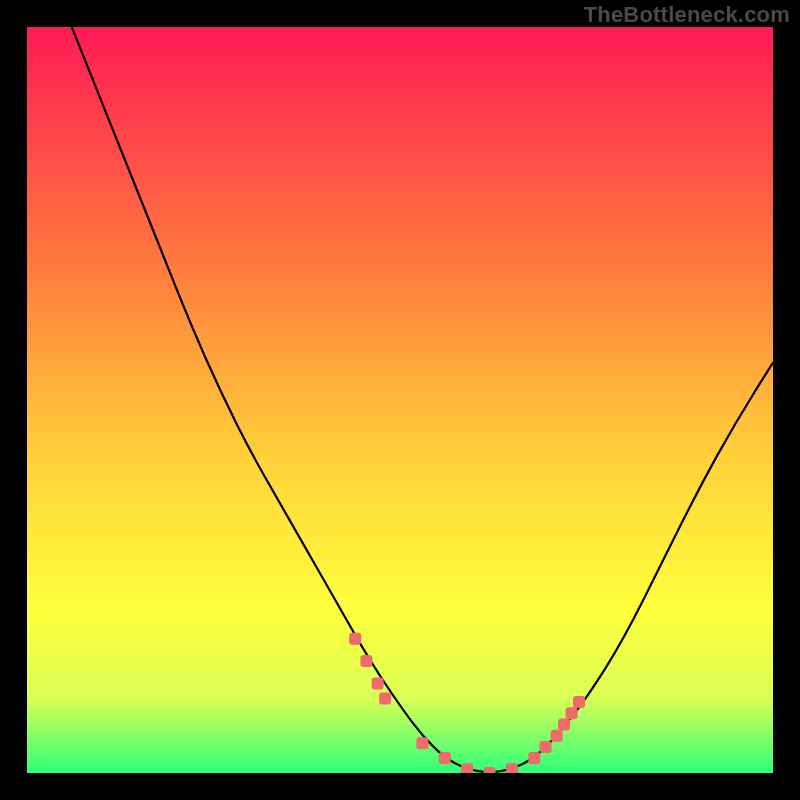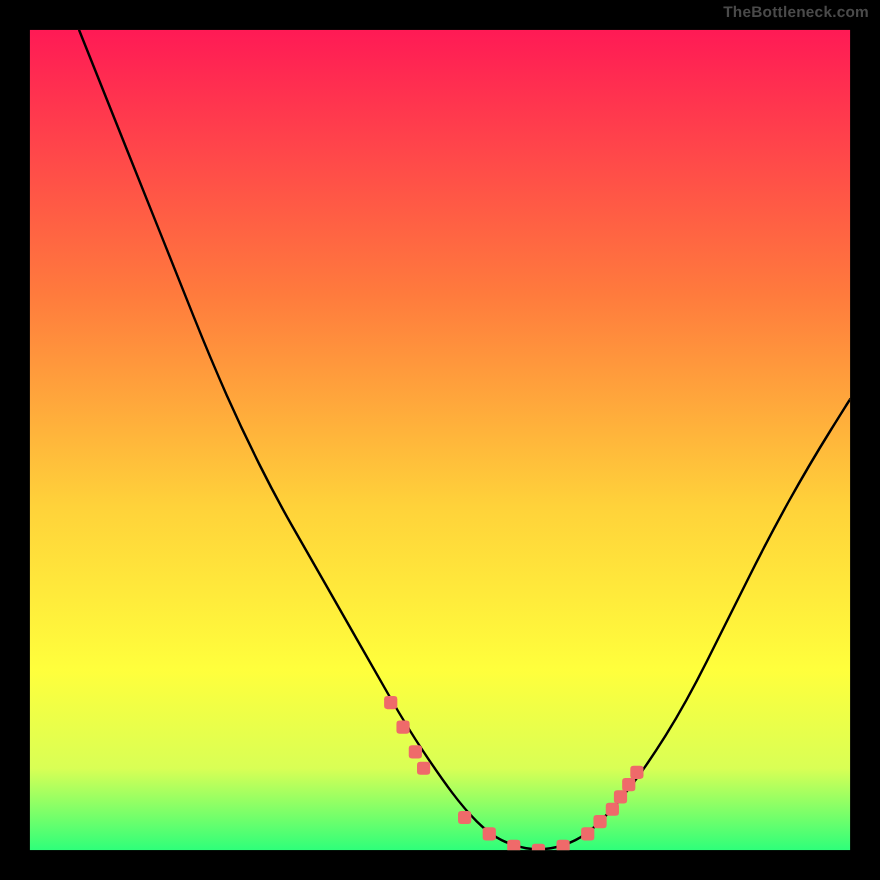--- a/index.html
+++ b/index.html
@@ -17,21 +17,21 @@
     top: 0;
     width: 800px;
     height: 800px;
     background: #000;
   }
   .watermark {
     position: absolute;
     top: 2px;
     right: 10px;
     color: #4a4a4a;
-    font-size: 14px;
+    font-size: 22px;
     font-weight: 600;
     letter-spacing: 0.2px;
     user-select: none;
   }
   .plot-wrap {
     position: absolute;
     left: 27px;
     top: 27px;
     width: 746px;
     height: 746px;

